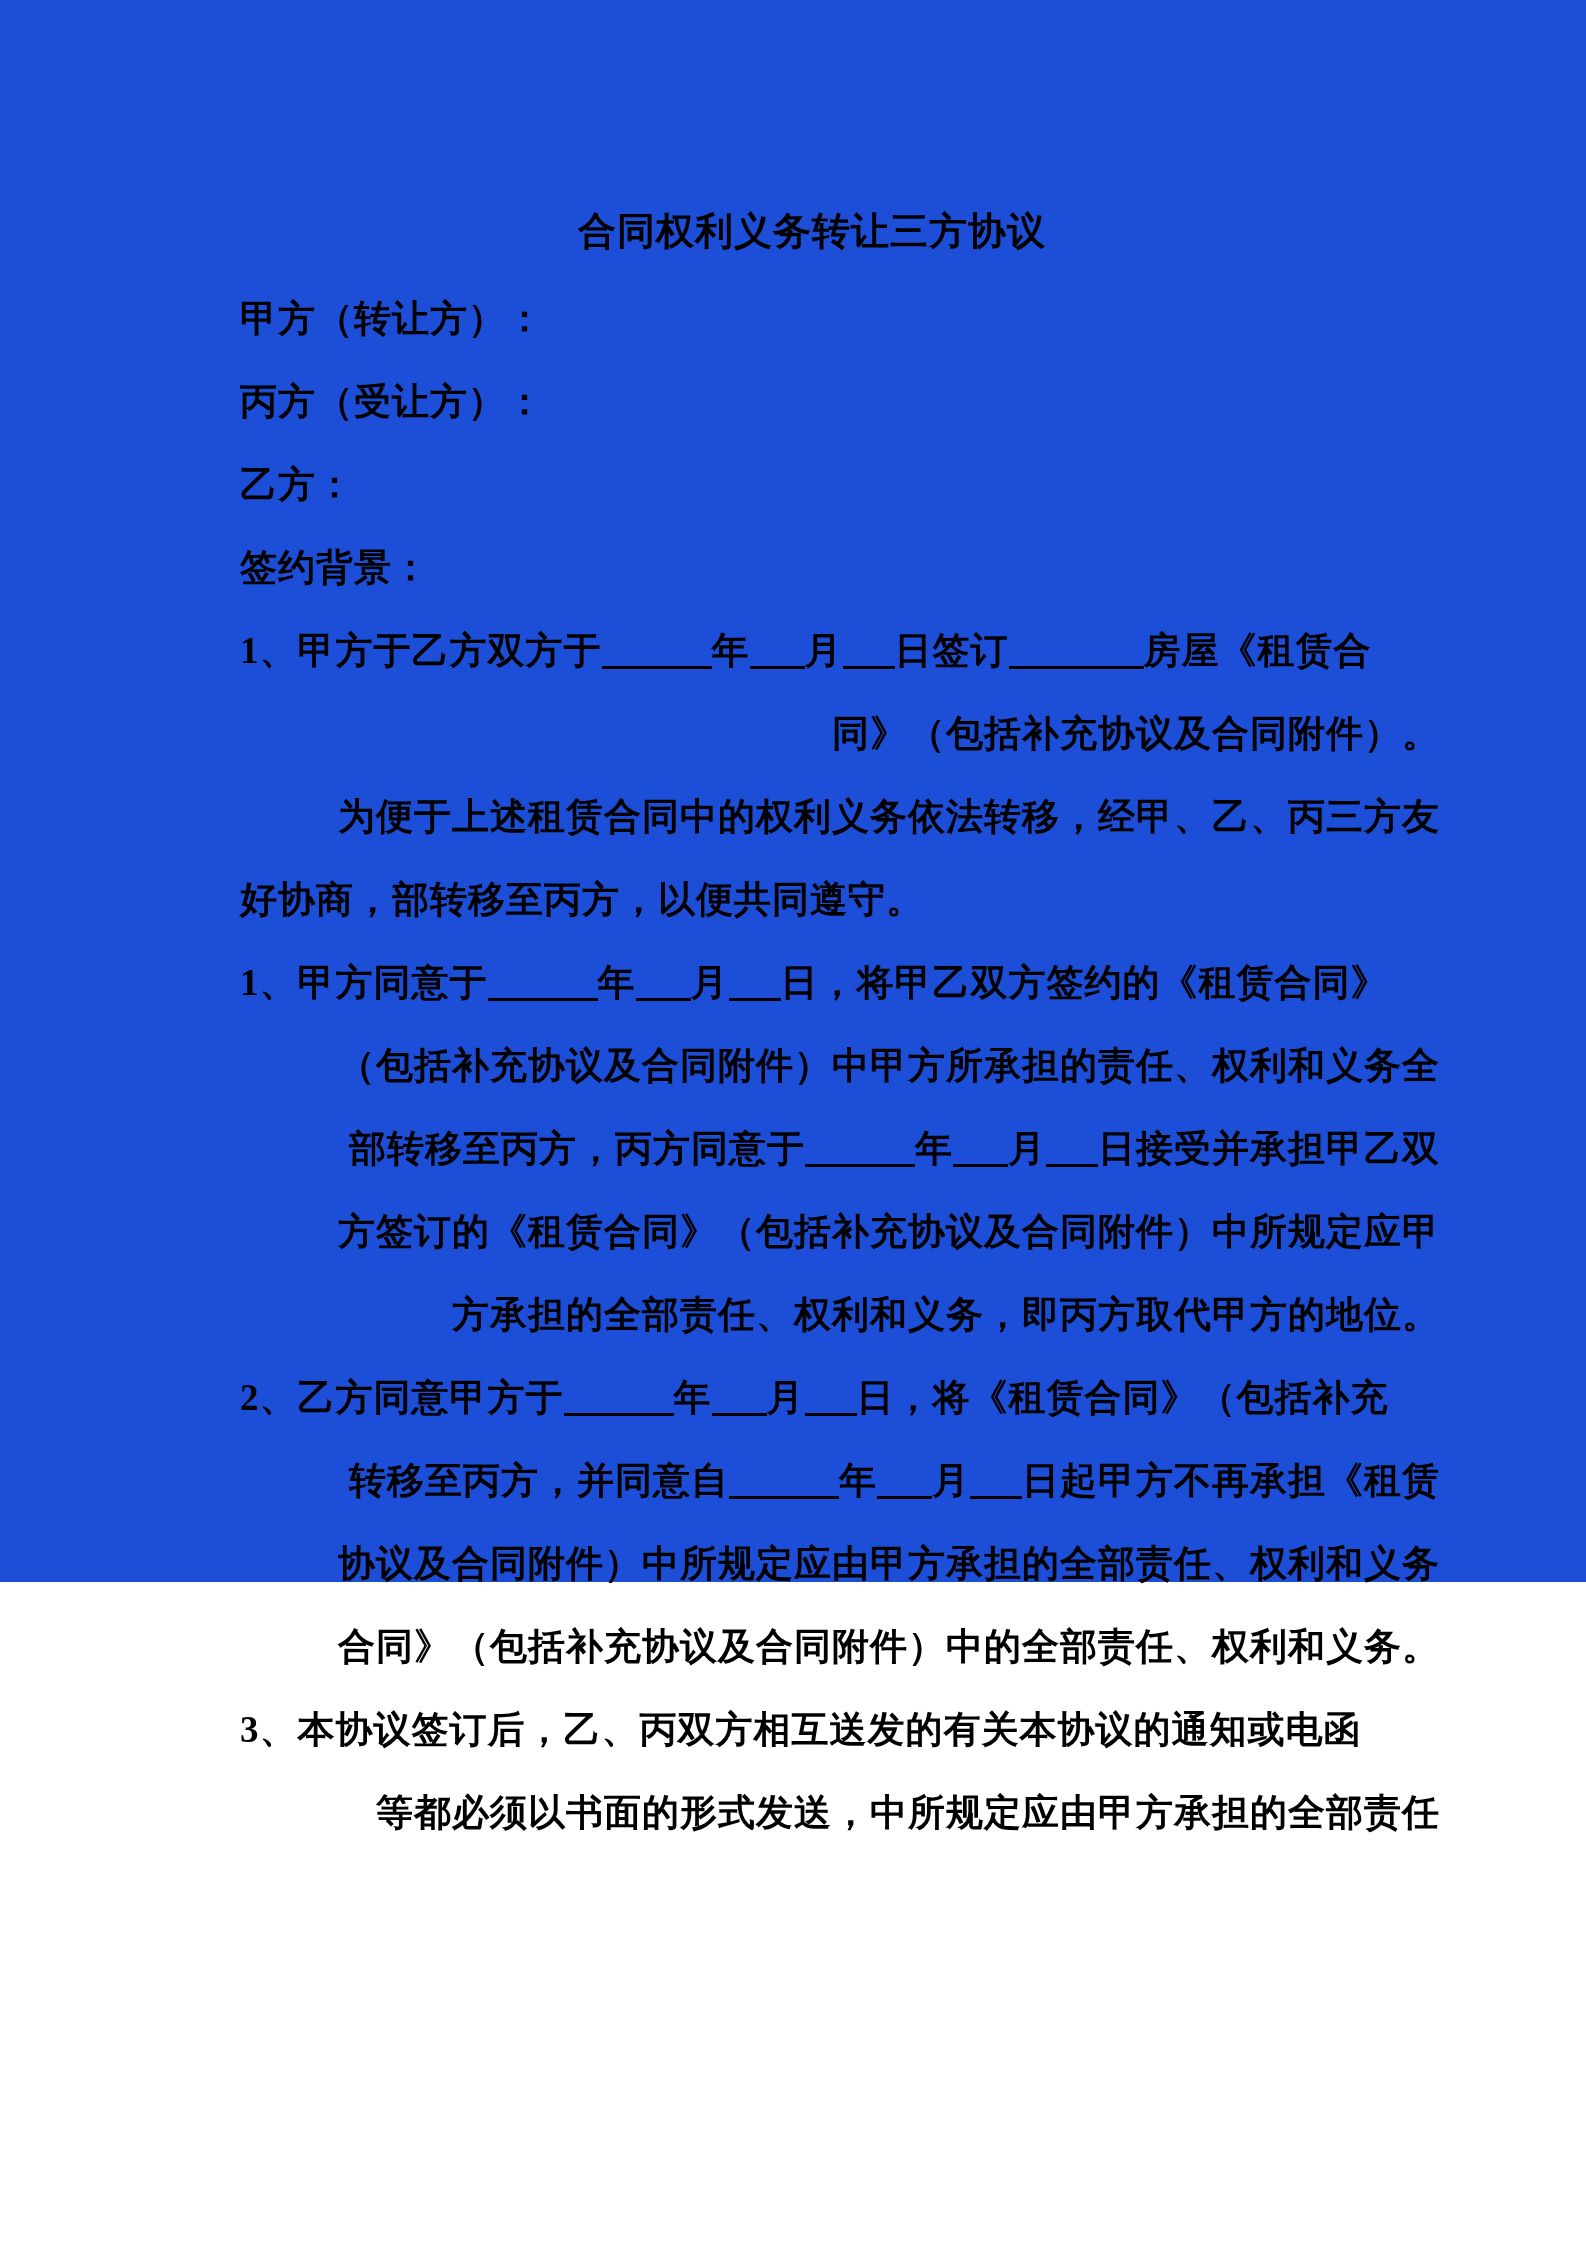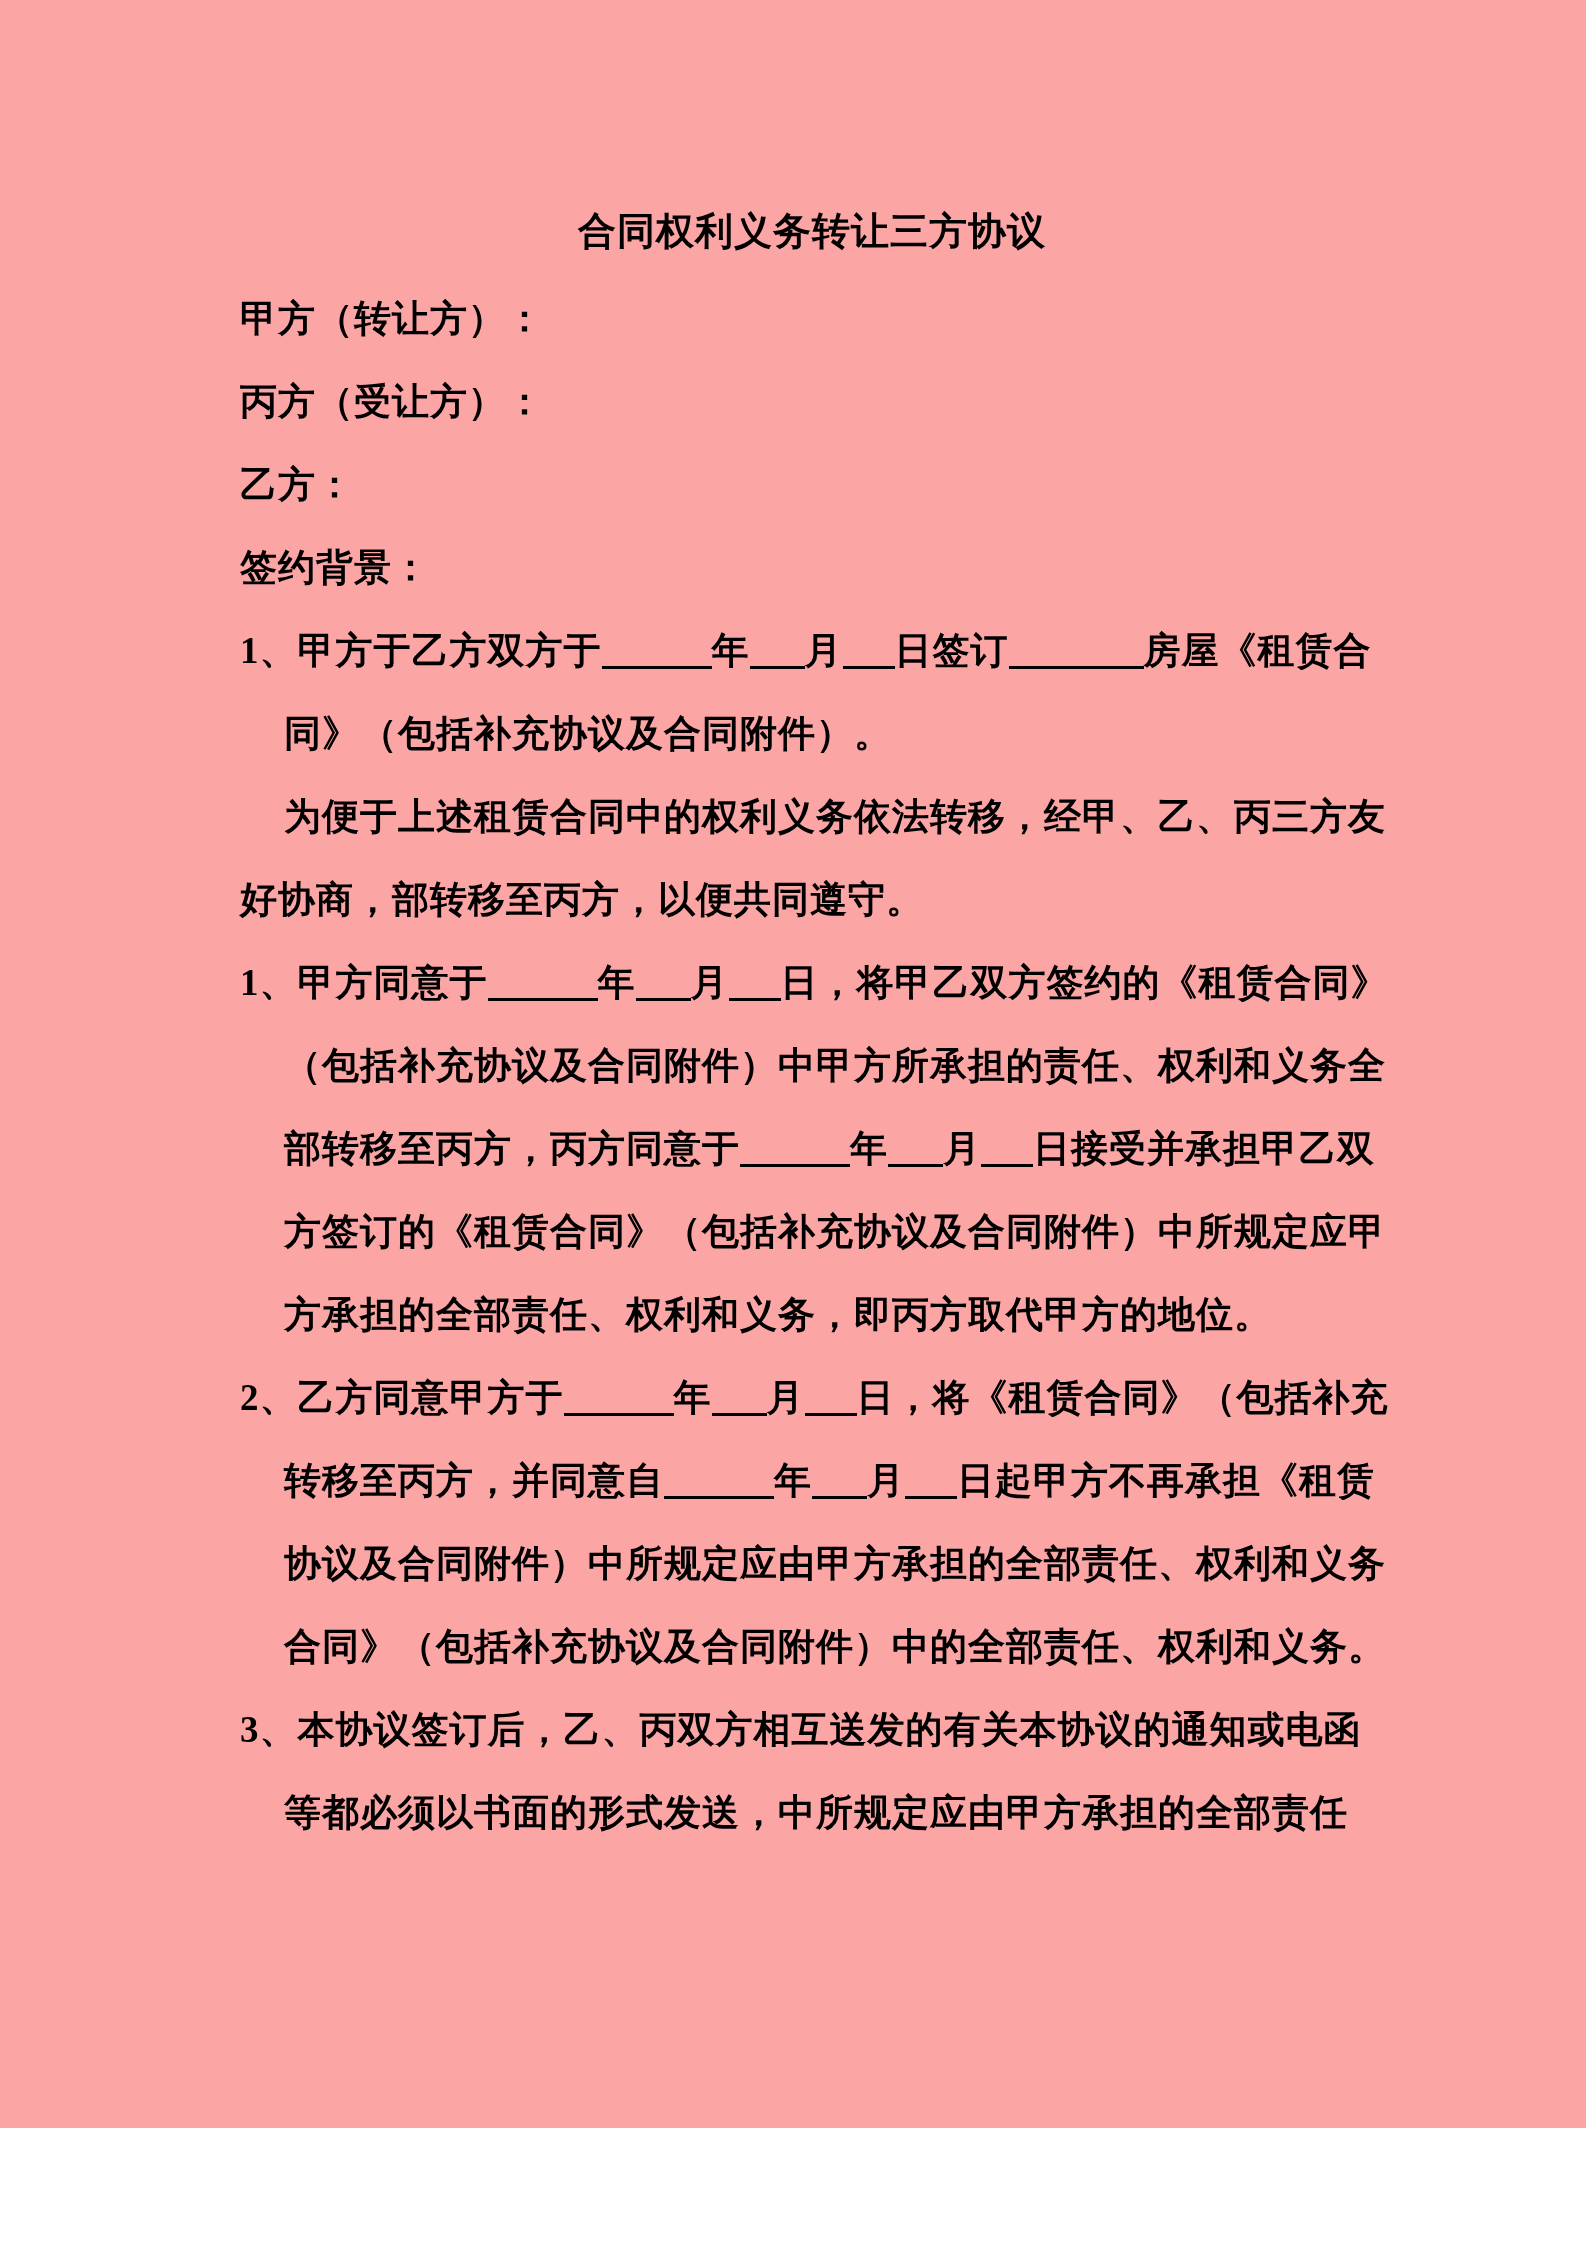--- a/index.html
+++ b/index.html
@@ -10,23 +10,23 @@
     width: 1586px;
     height: 2244px;
     background: #ffffff;
     font-family: "Liberation Serif", "DejaVu Serif", serif;
     color: #000000;
     overflow: hidden;
   }
   .page {
     box-sizing: border-box;
     width: 1586px;
-    height: 2128px;
+    height: 1582px;
     padding: 190px 146px 0 240px;
-    background: #fca5a5;
+    background: #1d4ed8;
   }
   .doc-title {
     font-size: 38px;
     font-weight: bold;
     line-height: 83px;
     letter-spacing: 1px;
     text-align: center;
     margin-right: 56px;
     white-space: nowrap;
   }
@@ -36,20 +36,21 @@
     line-height: 83px;
     letter-spacing: 1px;
     font-weight: bold;
   }
   .text-line {
     white-space: nowrap;
     height: 83px;
   }
   .text-line.indent {
     padding-left: 44px;
+    text-align: right;
   }
   .blank {
     display: inline-block;
     height: 30px;
     border-bottom: 3px solid #000000;
     vertical-align: -6px;
   }
 </style>
 </head>
 <body>

